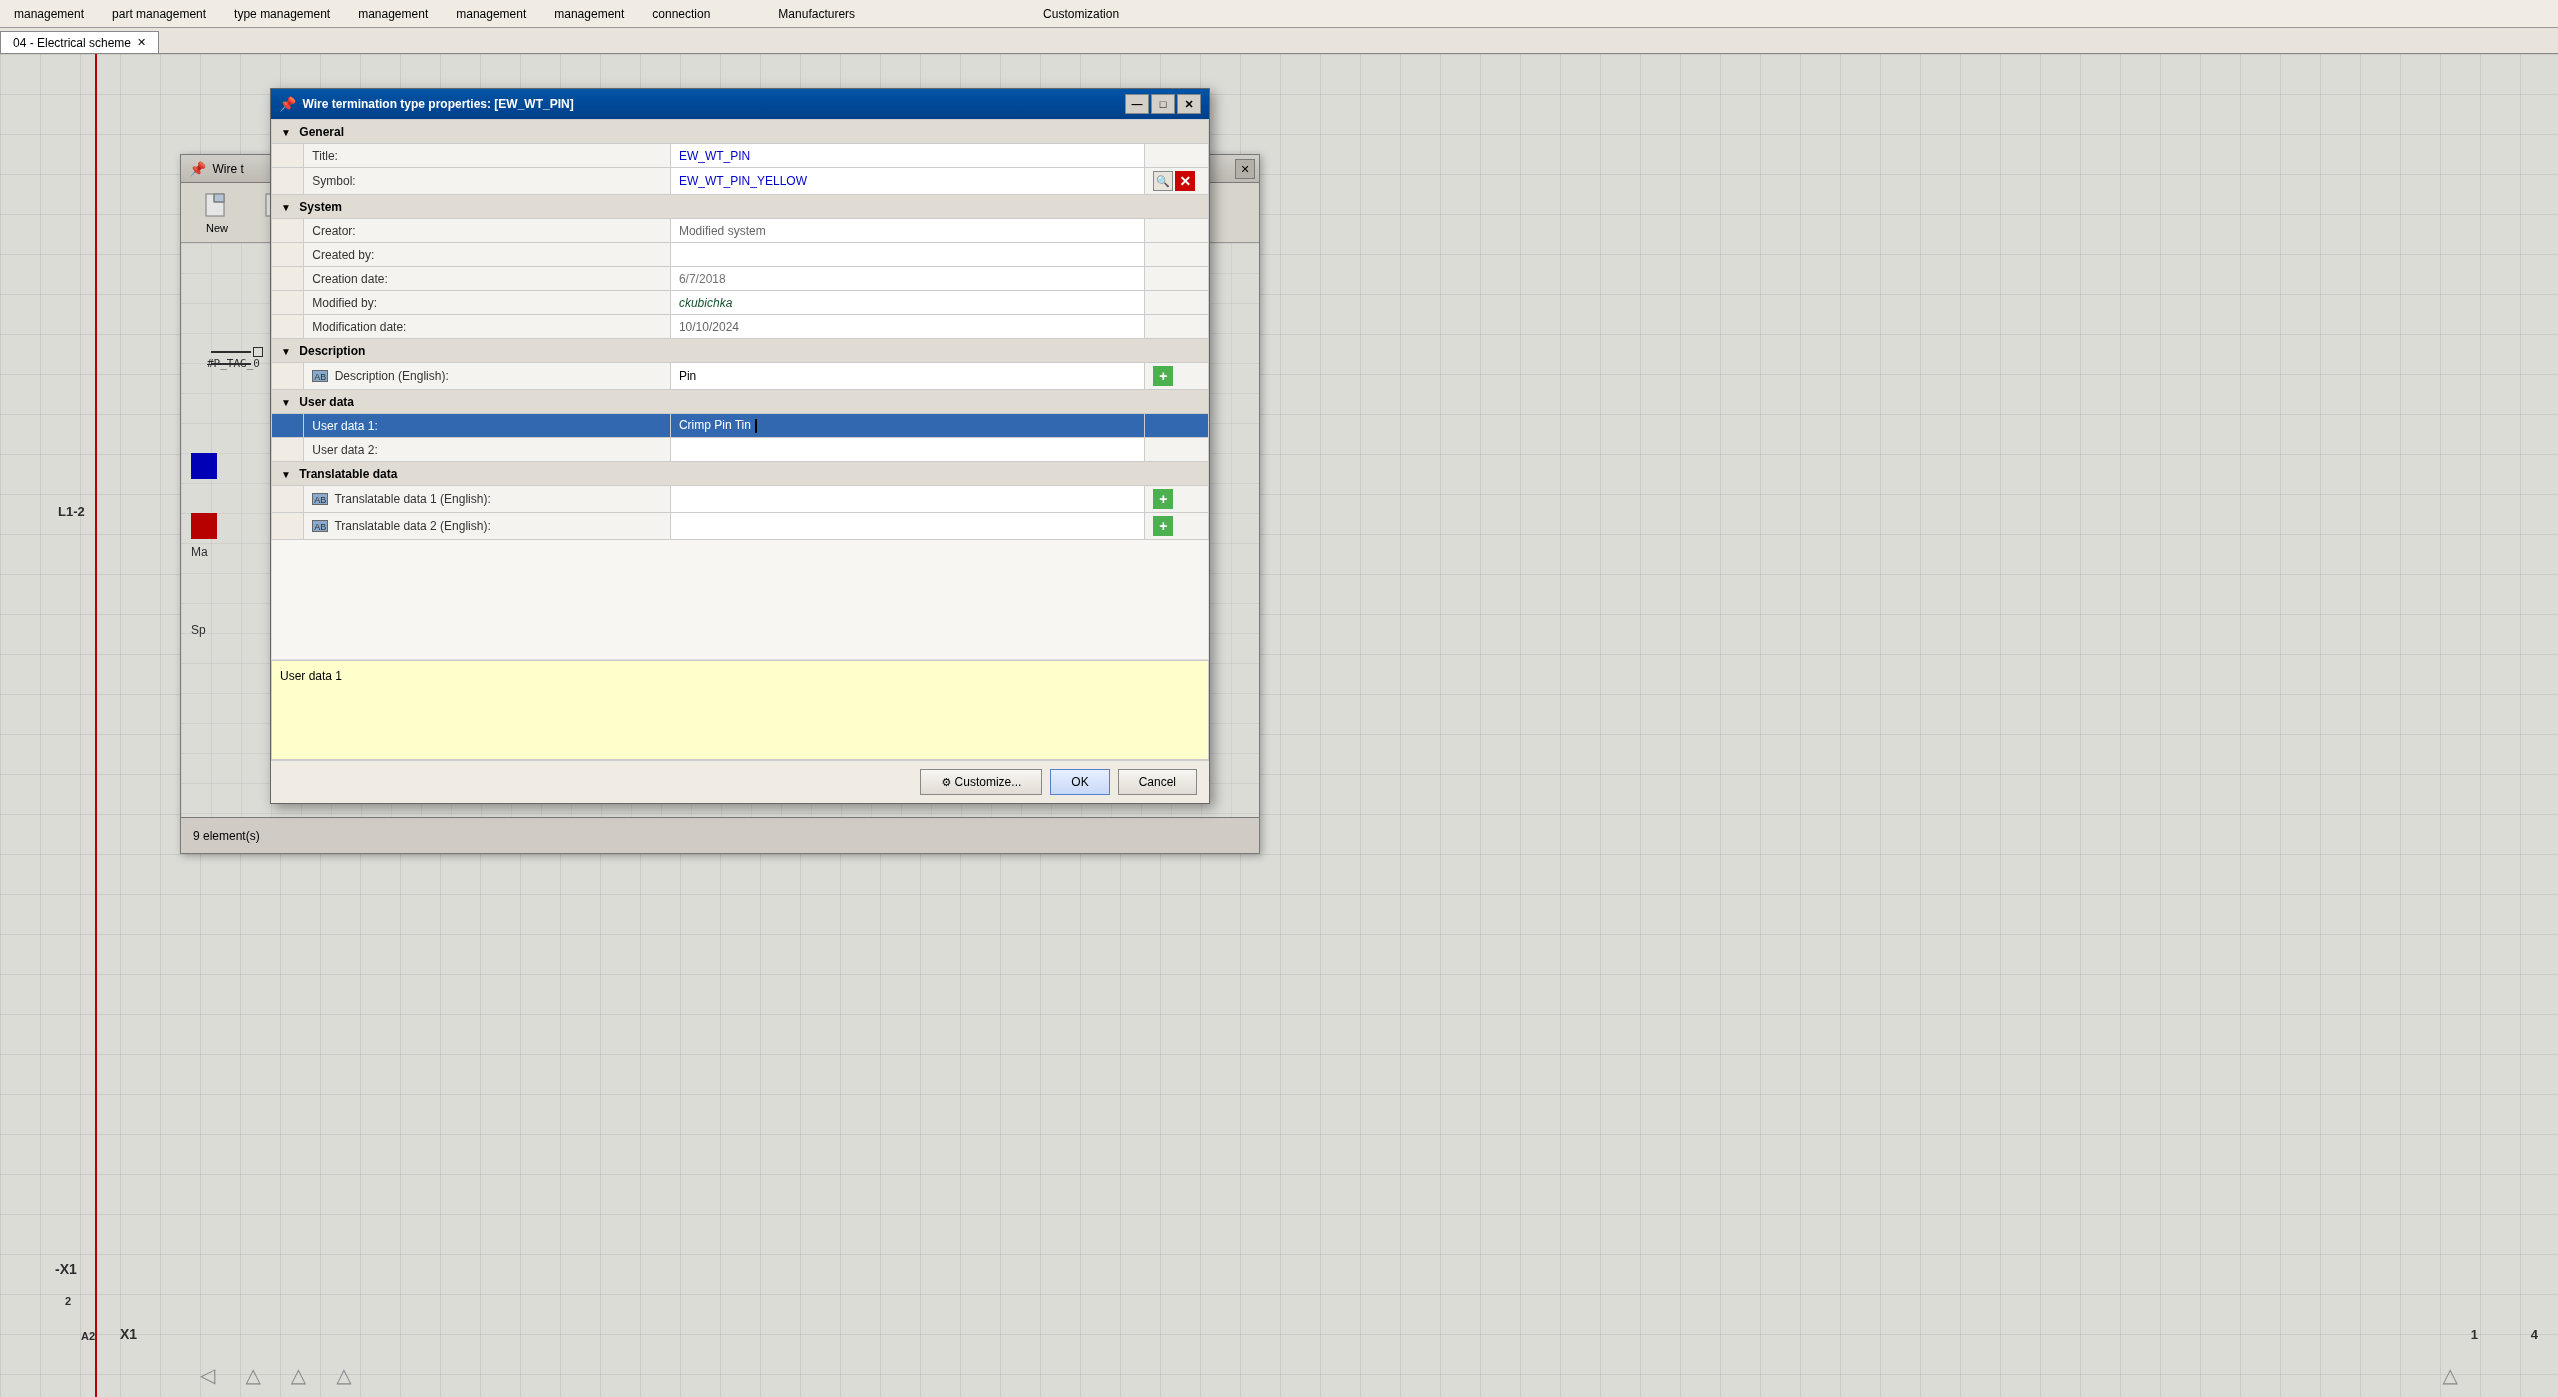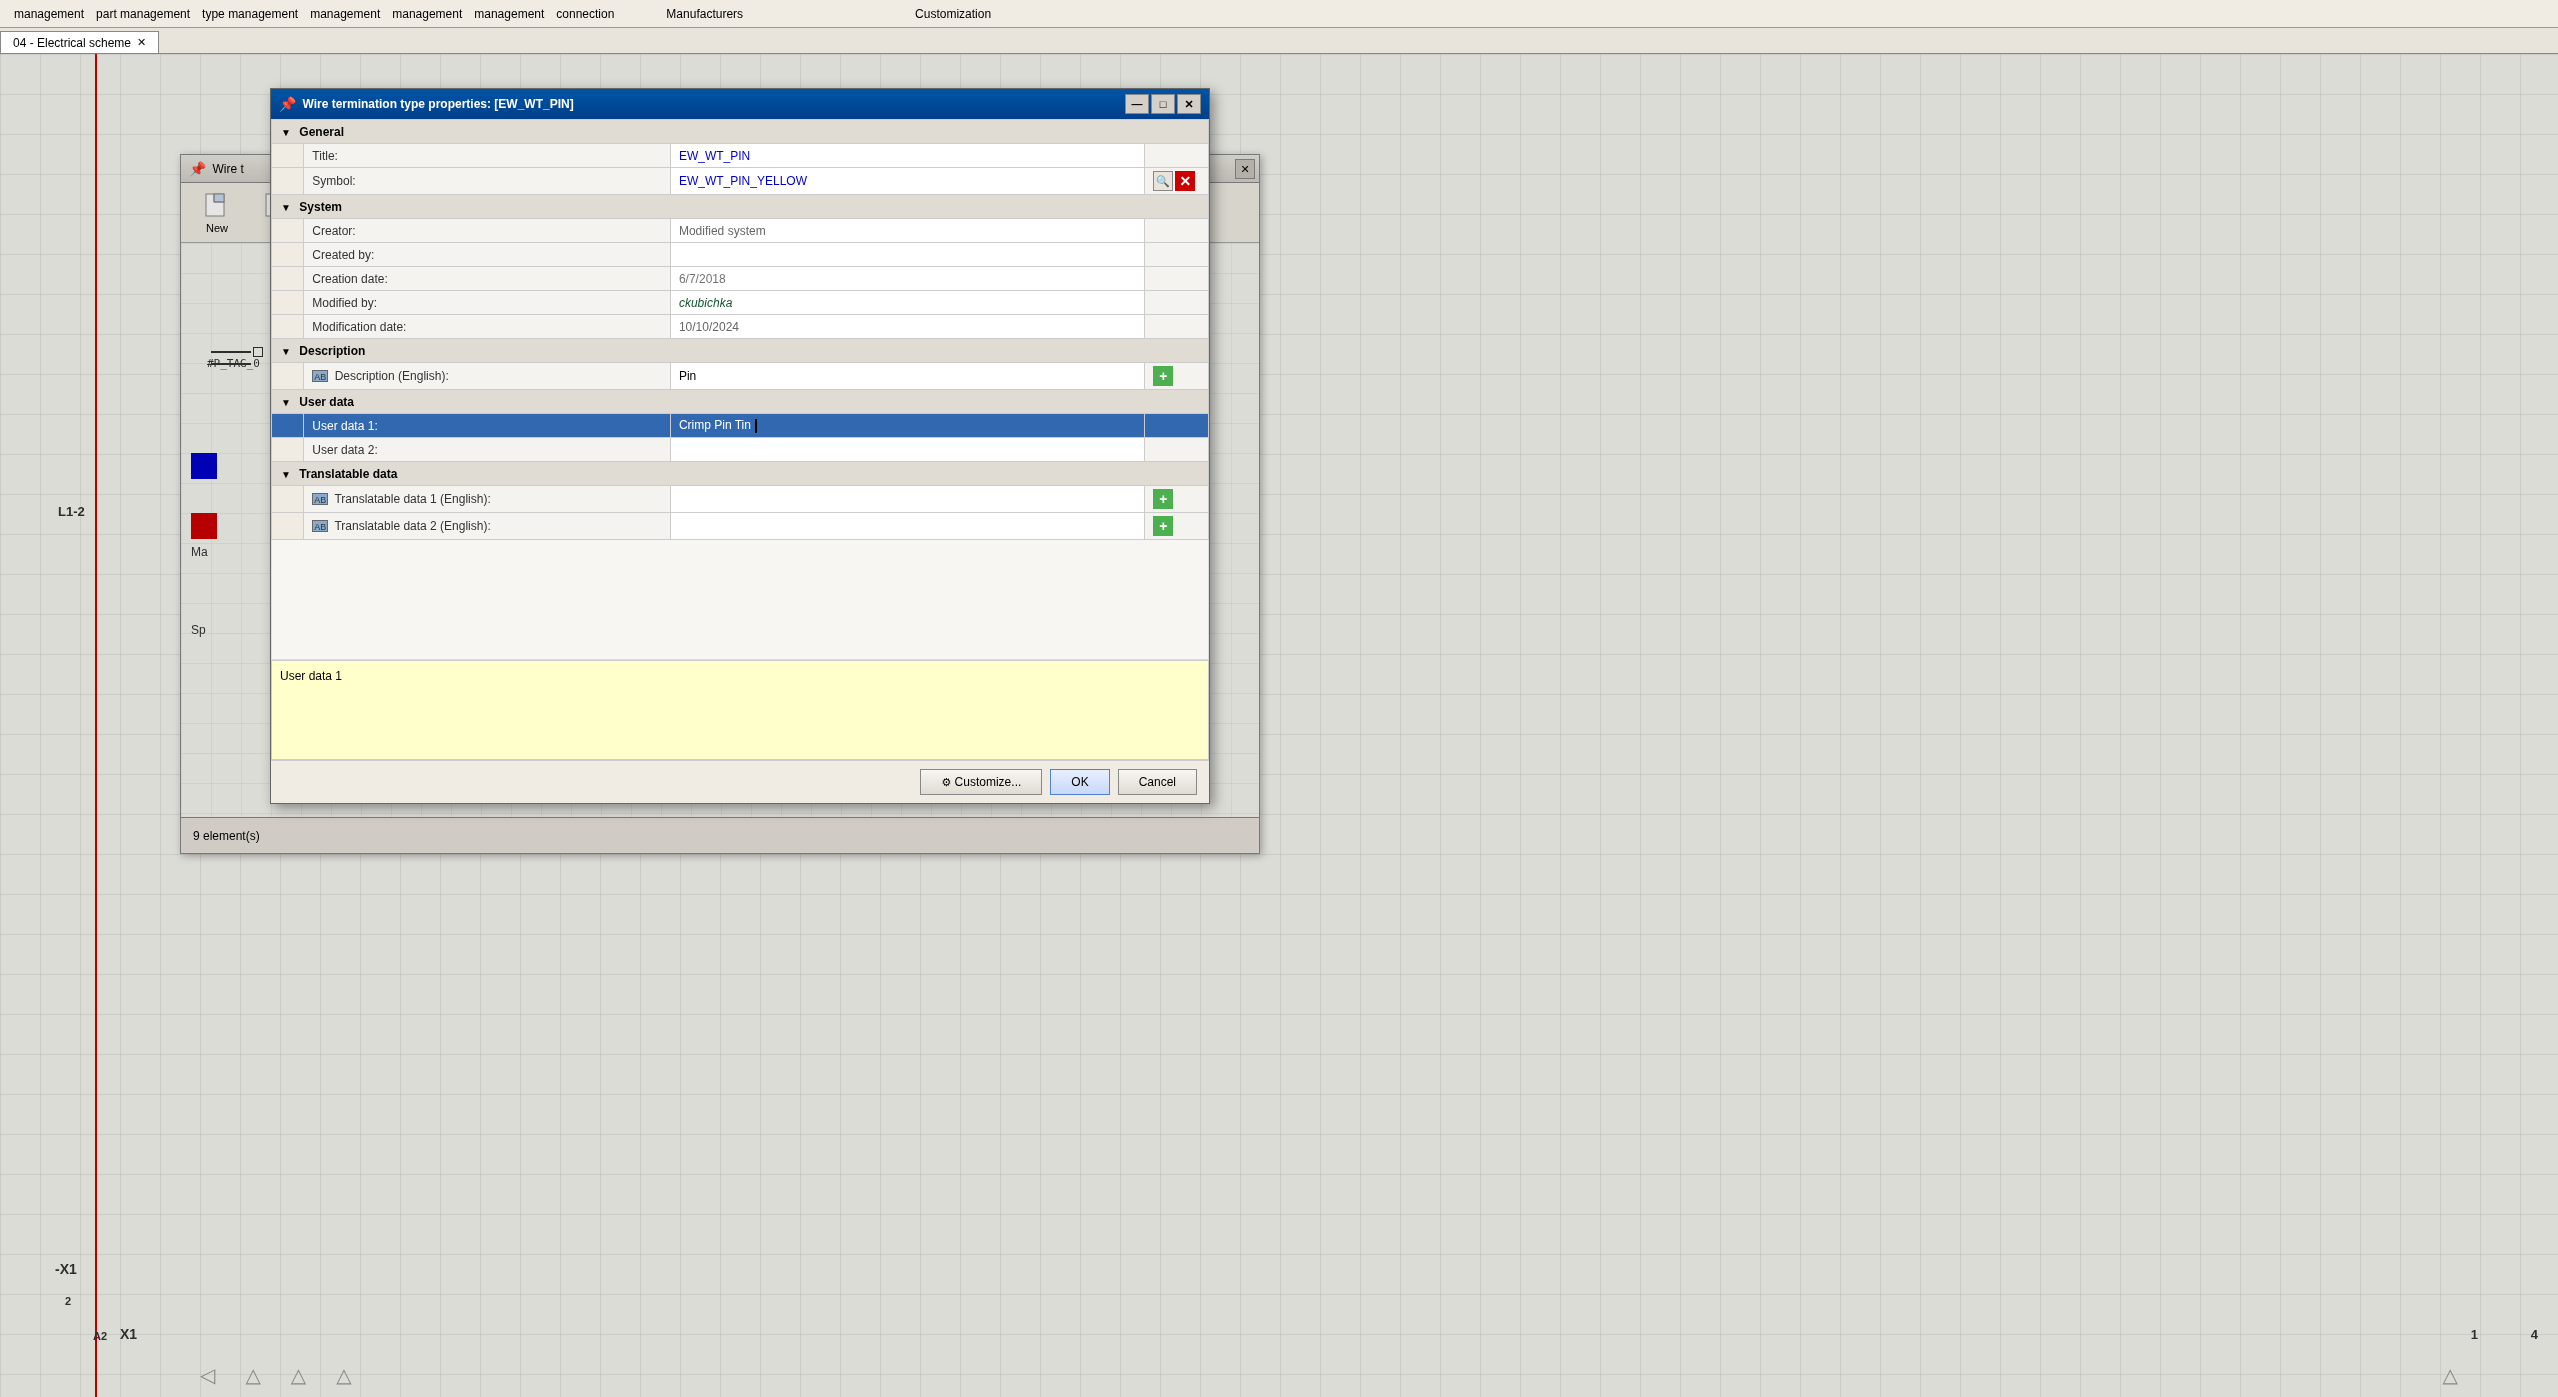--- a/index.html
+++ b/index.html
@@ -22,20 +22,21 @@
 
     
     .menu-bar {
       position: absolute;
       top: 0; left: 0; right: 0;
       height: 28px;
       background: #f0ece4;
       display: flex;
       align-items: center;
       padding: 0 8px;
+      gap: 16px;
       border-bottom: 1px solid #999;
       font-size: 12px;
     }
 
     .menu-item {
       cursor: pointer;
       padding: 4px 6px;
       white-space: nowrap;
     }
 
@@ -439,21 +440,21 @@
     <span style="font-size:11px; cursor:pointer;">✕</span>
   </div>
 </div>
 
 <div class="diagram-area">
   <div class="diagram-grid"></div>
 
   <div class="v-line-red" style="left: 95px;"></div>
 
   <div class="axis-label" style="left: 55px; bottom: 120px;">-X1</div>
-  <div class="axis-label" style="left: 93px; bottom: 55px; font-size:11px;margin-top:32px;">A2</div>
+  <div class="axis-label" style="left: 81px; bottom: 55px; font-size:11px;margin-top:32px;">A2</div>
   <div class="axis-label" style="left: 120px; bottom: 55px;">X1</div>
   <div class="axis-label" style="left: 65px; bottom: 90px; font-size:11px;">2</div>
   <div class="axis-label" style="right: 80px; bottom: 55px; font-size:13px;">1</div>
   <div class="axis-label" style="right: 20px; bottom: 55px; font-size:13px;">4</div>
 
   <div class="axis-label" style="left: 58px; top: 450px; font-size: 13px;">L1-2</div>
 
   <div class="wire-panel">
     <div class="wire-panel-header">
       <span style="color:#4488cc; font-size:14px;">📌</span>

